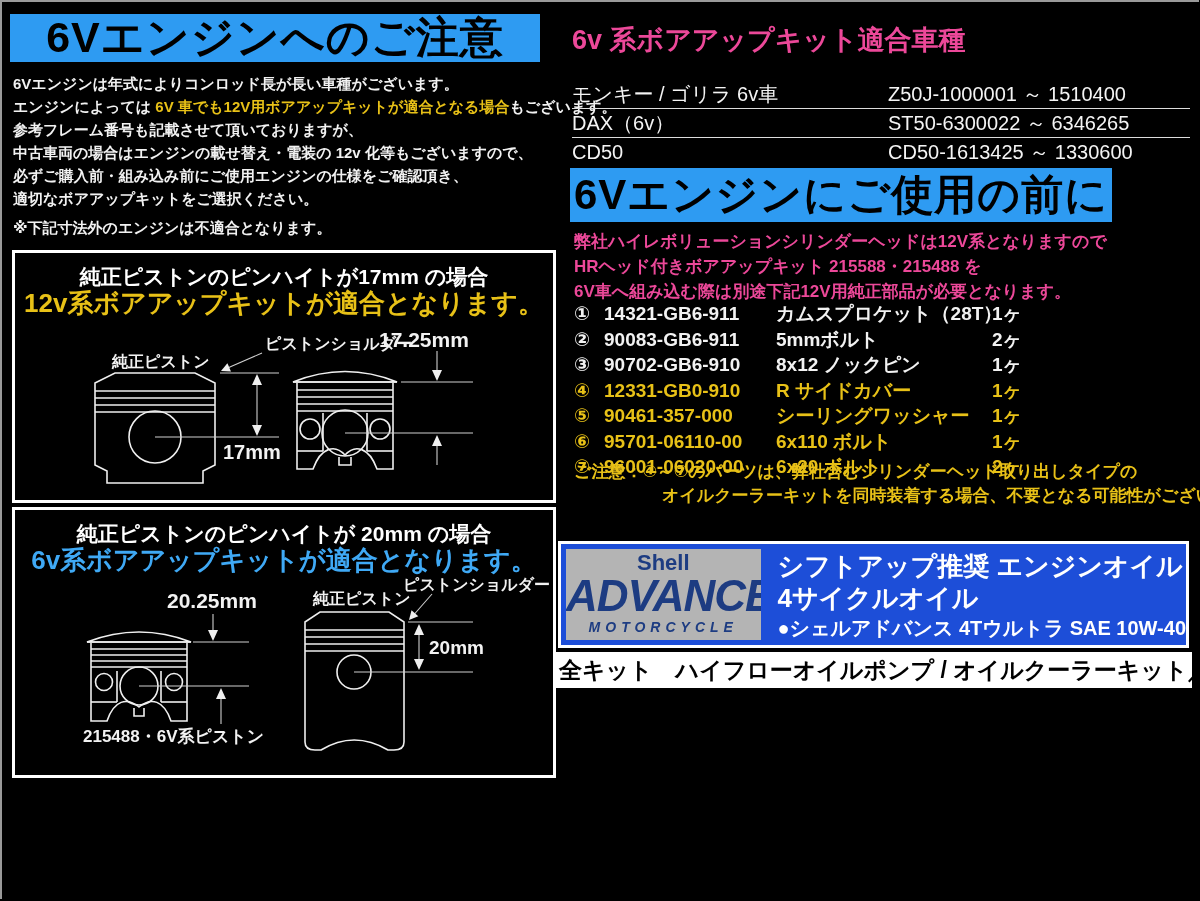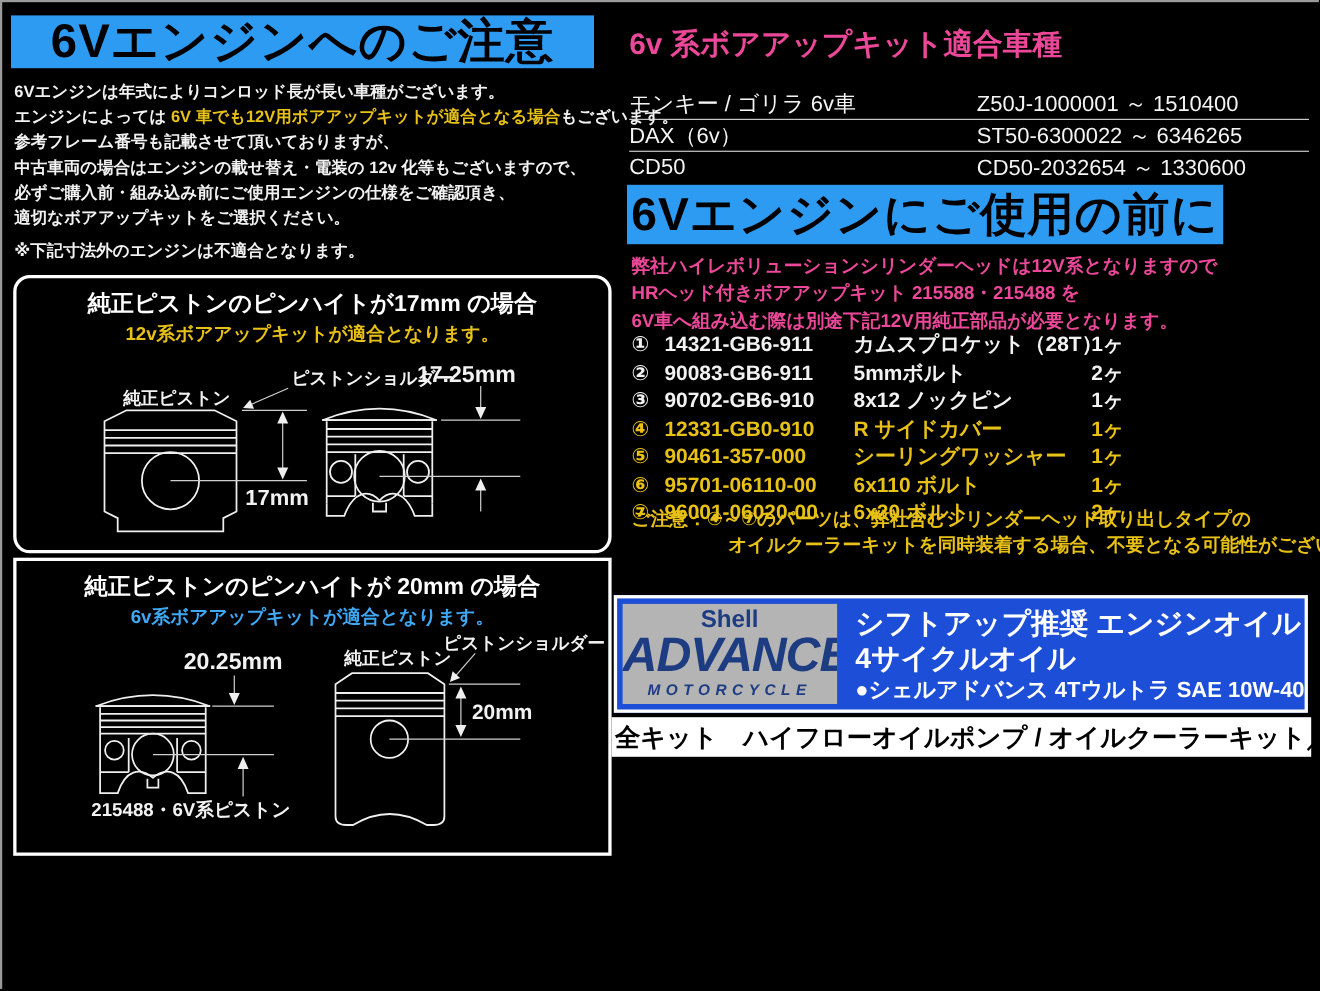--- a/index.html
+++ b/index.html
@@ -14,24 +14,24 @@
   .banner{background:#2e9bf2;color:#000;font-weight:bold;text-align:center;
     display:flex;align-items:center;justify-content:center;letter-spacing:1px;}
   .banner-left{position:absolute;left:10px;top:14px;width:530px;height:48px;font-size:43px;}
   .banner-right{position:absolute;left:570px;top:168px;width:542px;height:54px;font-size:42px;}
   .para{position:absolute;left:13px;top:72px;color:#f2f2f2;font-size:15px;
     font-weight:bold;line-height:23px;white-space:nowrap;}
   .yl{color:#e8c117;}
   .cy{color:#3fa9f5;}
   .note{position:absolute;left:13px;top:219px;color:#f2f2f2;font-size:15px;font-weight:bold;}
   .dbox{position:absolute;left:12px;width:538px;background:#000;border:3px solid #fff;}
-  .dbox-17{top:250px;height:247px;border-radius:15px;}
+  .dbox-17{top:250px;height:247px;}
   .dbox-20{top:507px;height:265px;}
   .dbox-title{margin-top:10px;text-align:center;color:#fff;font-size:21px;font-weight:bold;line-height:27px;}
-  .dbox-sub{text-align:center;font-size:17px;font-weight:bold;line-height:27px;}
+  .dbox-sub{text-align:center;font-size:26px;font-weight:bold;line-height:27px;}
   .dbox svg{display:block;margin:0 auto;}
   svg text{font-family:"Liberation Sans","DejaVu Sans",sans-serif;fill:#f2f2f2;font-weight:bold;}
   
   .r-title{position:absolute;left:572px;top:22px;color:#ec4899;font-size:27px;font-weight:bold;white-space:nowrap;}
   .r-table{position:absolute;left:572px;top:80px;width:618px;color:#f4f4f4;font-size:20px;}
   .r-table .trow{display:flex;align-items:center;height:28px;}
   .r-table .trow.sep{border-bottom:1px solid #ddd;}
   .r-table .model{width:316px;white-space:nowrap;}
   .r-table .frames{flex:1;white-space:nowrap;}
   .r-notice{position:absolute;left:574px;top:229px;color:#ec4899;font-size:17px;
@@ -197,21 +197,21 @@
   <div class="trow sep">
     <span class="model">モンキー / ゴリラ 6v車</span>
     <span class="frames">Z50J-1000001 ～ 1510400</span>
   </div>
   <div class="trow sep">
     <span class="model">DAX（6v）</span>
     <span class="frames">ST50-6300022 ～ 6346265</span>
   </div>
   <div class="trow">
     <span class="model">CD50</span>
-    <span class="frames">CD50-2032654 ～ 1330600</span>
+    <span class="frames">CD50-1613425 ～ 1330600</span>
   </div>
 </div>
 
 <div class="banner banner-right">
   <span>6Vエンジンにご使用の前に</span>
 </div>
 
 <div class="r-notice">
   <div>弊社ハイレボリューションシリンダーヘッドは12V系となりますので</div>
   <div>HRヘッド付きボアアップキット 215588・215488 を</div>

